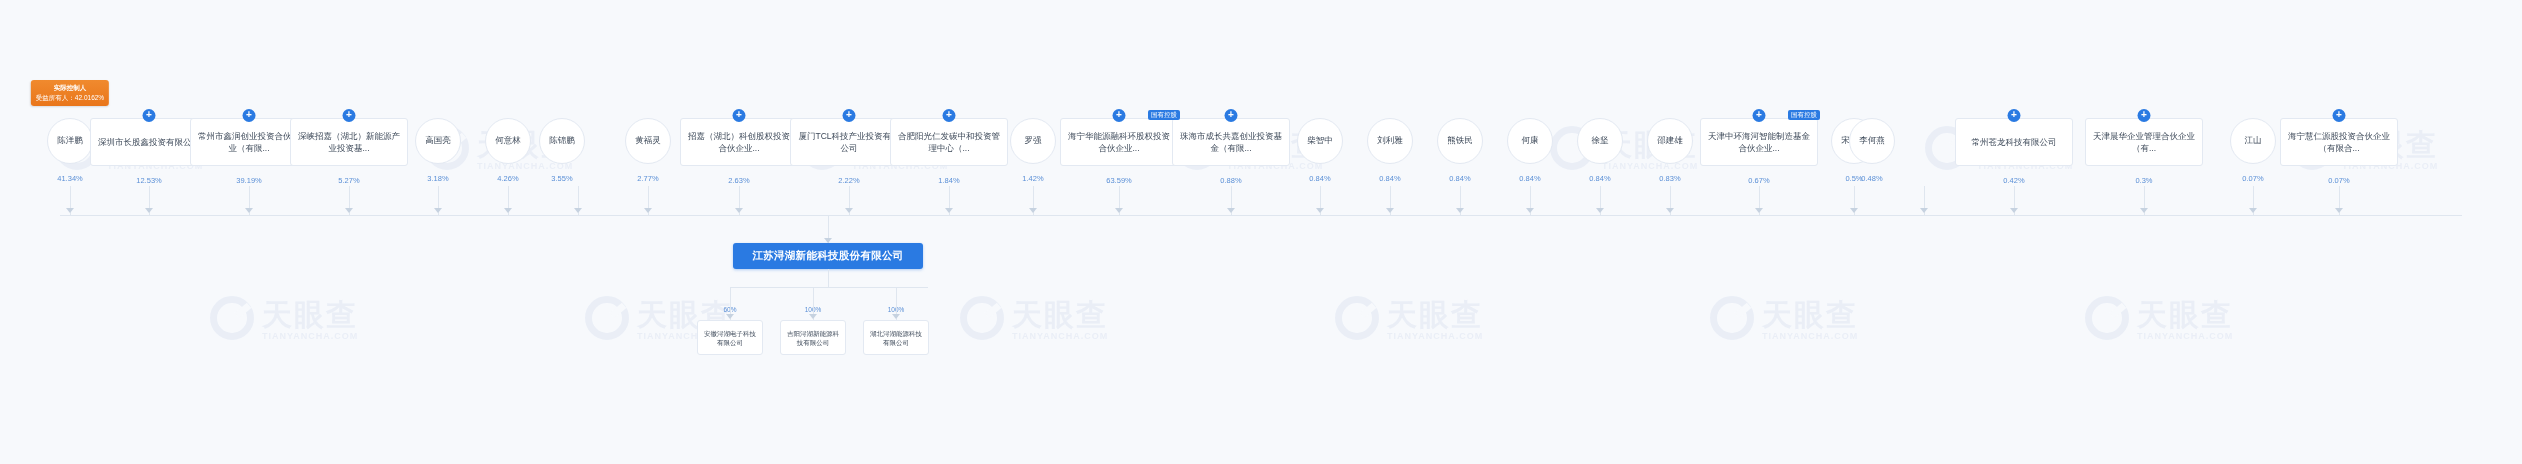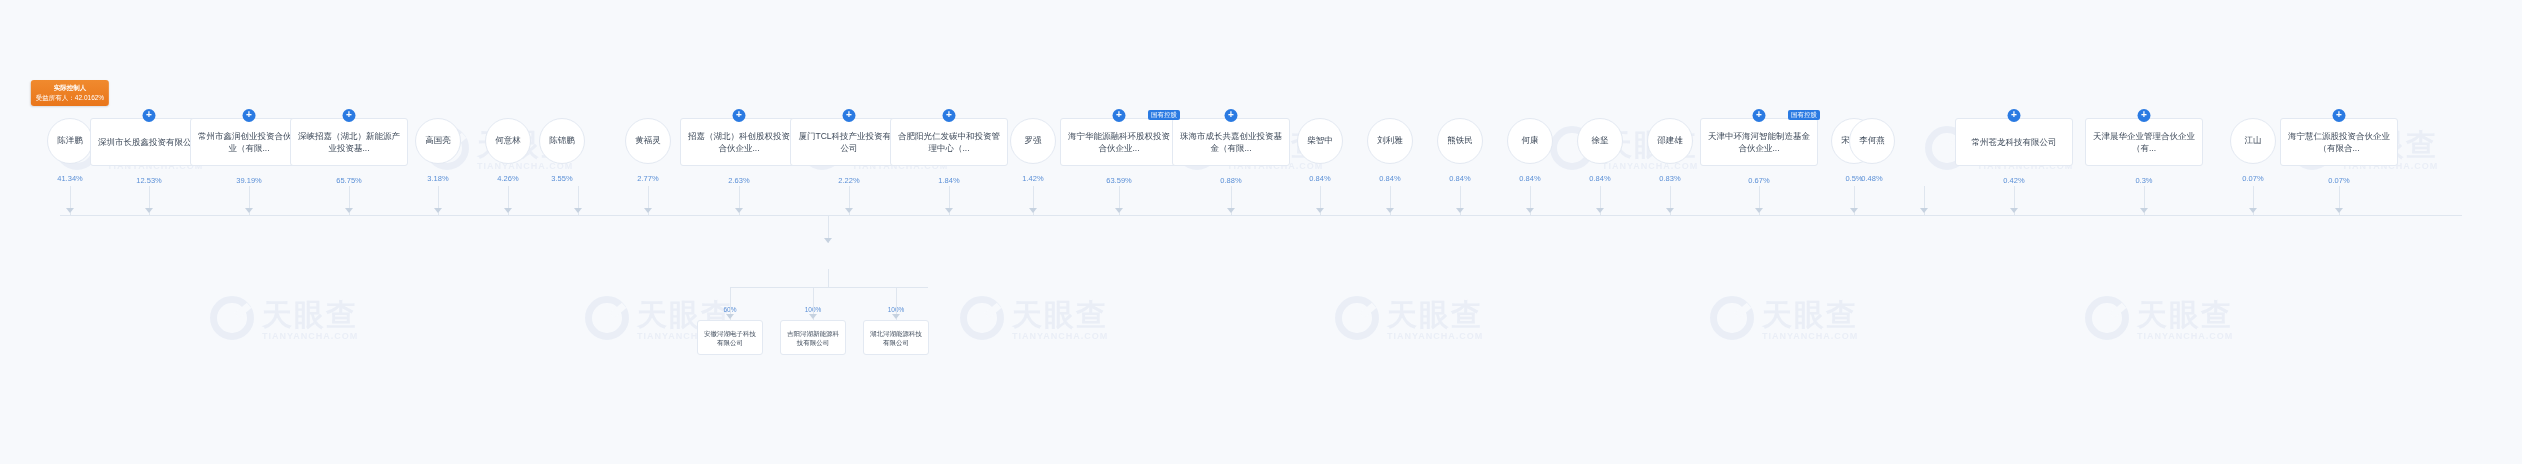--- a/index.html
+++ b/index.html
@@ -215,21 +215,21 @@
         <div class="pct">12.53%</div>
       </div>
       <div class="node" style="left: 190px; width: 118px;">
         <div class="plus">+</div>
         <div class="box">常州市鑫润创业投资合伙企业（有限...</div>
         <div class="pct">39.19%</div>
       </div>
       <div class="node" style="left: 290px; width: 118px;">
         <div class="plus">+</div>
         <div class="box">深峡招嘉（湖北）新能源产业投资基...</div>
-        <div class="pct">65.75%</div>
+        <div class="pct">5.27%</div>
       </div>
       <div class="node circ" style="left: 410px; width: 56px;">
         <div class="circle">高国亮</div>
         <div class="pct">3.18%</div>
       </div>
       <div class="node circ" style="left: 480px; width: 56px;">
         <div class="circle">何意林</div>
         <div class="pct">4.26%</div>
       </div>
       <div class="node circ" style="left: 534px; width: 56px;">
@@ -322,20 +322,21 @@
         <div class="circle">江山</div>
         <div class="pct">0.07%</div>
       </div>
       <div class="node" style="left: 2280px; width: 118px;">
         <div class="plus">+</div>
         <div class="box">海宁慧仁源股投资合伙企业（有限合...</div>
         <div class="pct">0.07%</div>
       </div>
     </div>
 
+  <div class="center">江苏浔湖新能科技股份有限公司</div>
 
   <div class="vline" style="left:828px; top:269px; height:18px;"></div>
   <div class="vline" style="left:730px; top:287px; width:198px; height:1px;"></div>
 
   <div id="subsidiaries">
       <div class="sub" style="left: 697px;">
         <div class="spct">60%</div>
         <div class="sbox">安徽浔湖电子科技有限公司</div>
       </div>
       <div class="sub" style="left: 780px;">

